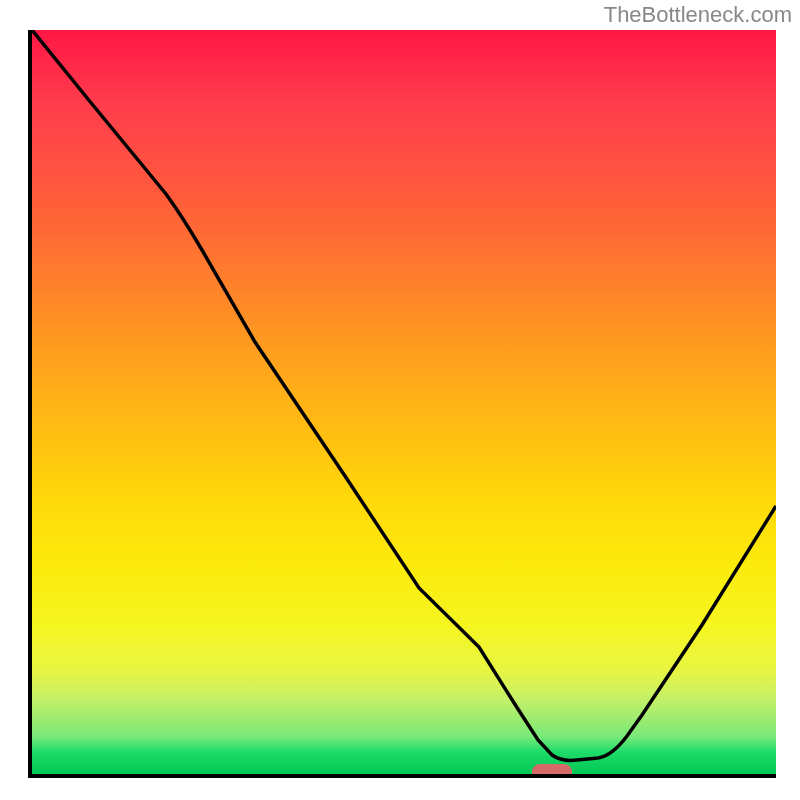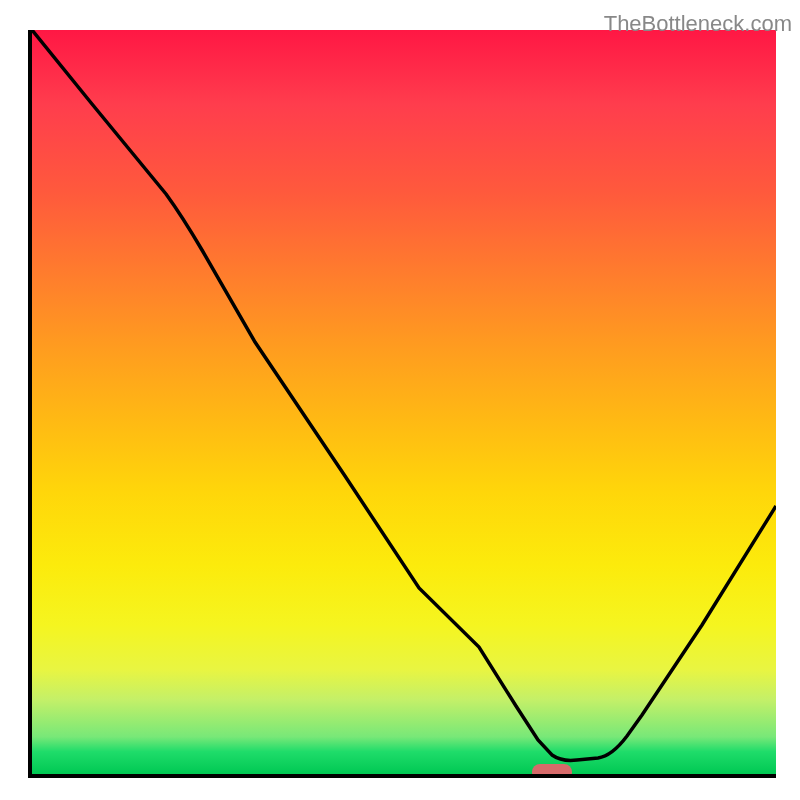--- a/index.html
+++ b/index.html
@@ -10,21 +10,21 @@
     font-family: Arial, sans-serif;
     background: #ffffff;
   }
   .container {
     position: relative;
     width: 800px;
     height: 800px;
   }
   .watermark {
     position: absolute;
-    top: 11px;
+    top: 2px;
     right: 8px;
     color: #888888;
     font-size: 22px;
     font-weight: 500;
     z-index: 10;
   }
   .chart-area {
     position: absolute;
     top: 30px;
     left: 28px;

